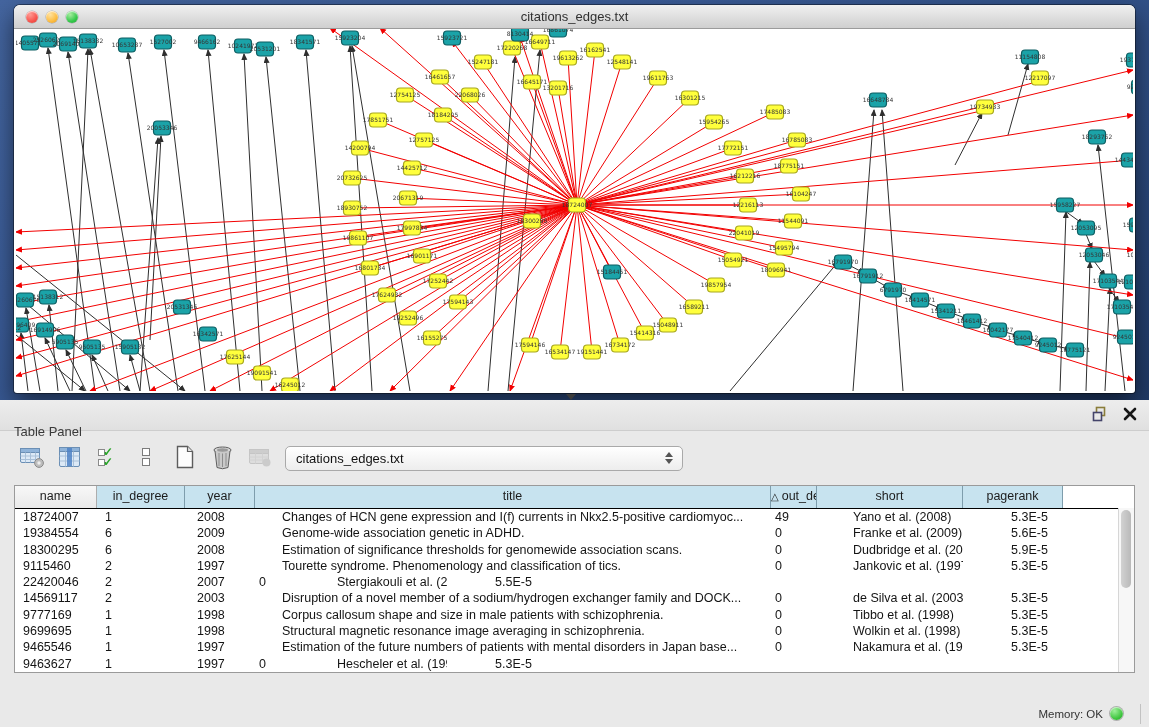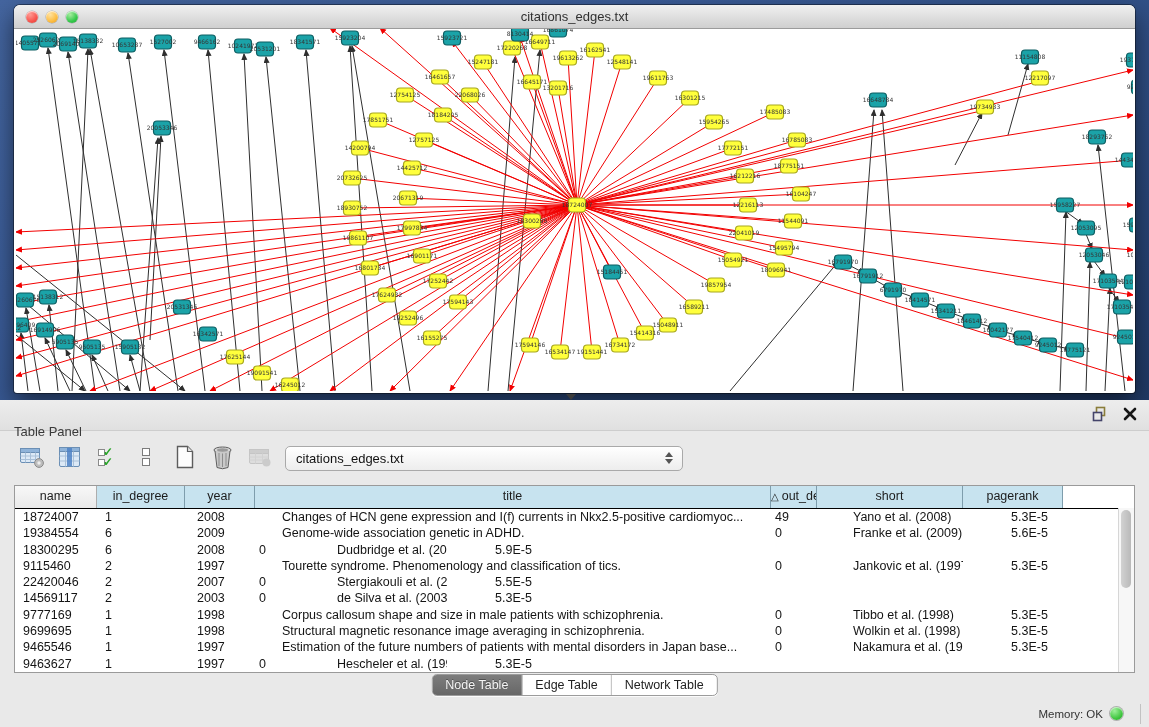--- a/index.html
+++ b/index.html
@@ -571,20 +571,21 @@
             <div class="td" style="width: 70px; padding-left: 12px;">2009</div>
             <div class="td" style="width: 516px; padding-left: 27px;">Genome-wide association genetic in ADHD.</div>
             <div class="td" style="width: 46px; padding-left: 4px;">0</div>
             <div class="td" style="width: 146px; padding-left: 36px;">Franke et al. (2009)</div>
             <div class="td" style="width: 100px; padding-left: 48px;">5.6E-5</div>
           </div>
           <div class="tr">
             <div class="td" style="width: 82px; padding-left: 8px;">18300295</div>
             <div class="td" style="width: 88px; padding-left: 8px;">6</div>
             <div class="td" style="width: 70px; padding-left: 12px;">2008</div>
+            <div class="td" style="width: 516px; padding-left: 27px;">Estimation of significance thresholds for genomewide association scans.</div>
             <div class="td" style="width: 46px; padding-left: 4px;">0</div>
             <div class="td" style="width: 146px; padding-left: 36px;">Dudbridge et al. (2008)</div>
             <div class="td" style="width: 100px; padding-left: 48px;">5.9E-5</div>
           </div>
           <div class="tr">
             <div class="td" style="width: 82px; padding-left: 8px;">9115460</div>
             <div class="td" style="width: 88px; padding-left: 8px;">2</div>
             <div class="td" style="width: 70px; padding-left: 12px;">1997</div>
             <div class="td" style="width: 516px; padding-left: 27px;">Tourette syndrome. Phenomenology and classification of tics.</div>
             <div class="td" style="width: 46px; padding-left: 4px;">0</div>
@@ -596,20 +597,21 @@
             <div class="td" style="width: 88px; padding-left: 8px;">2</div>
             <div class="td" style="width: 70px; padding-left: 12px;">2007</div>
             <div class="td" style="width: 46px; padding-left: 4px;">0</div>
             <div class="td" style="width: 146px; padding-left: 36px;">Stergiakouli et al. (2012)</div>
             <div class="td" style="width: 100px; padding-left: 48px;">5.5E-5</div>
           </div>
           <div class="tr">
             <div class="td" style="width: 82px; padding-left: 8px;">14569117</div>
             <div class="td" style="width: 88px; padding-left: 8px;">2</div>
             <div class="td" style="width: 70px; padding-left: 12px;">2003</div>
+            <div class="td" style="width: 516px; padding-left: 27px;">Disruption of a novel member of a sodium/hydrogen exchanger family and DOCK...</div>
             <div class="td" style="width: 46px; padding-left: 4px;">0</div>
             <div class="td" style="width: 146px; padding-left: 36px;">de Silva et al. (2003)</div>
             <div class="td" style="width: 100px; padding-left: 48px;">5.3E-5</div>
           </div>
           <div class="tr">
             <div class="td" style="width: 82px; padding-left: 8px;">9777169</div>
             <div class="td" style="width: 88px; padding-left: 8px;">1</div>
             <div class="td" style="width: 70px; padding-left: 12px;">1998</div>
             <div class="td" style="width: 516px; padding-left: 27px;">Corpus callosum shape and size in male patients with schizophrenia.</div>
             <div class="td" style="width: 46px; padding-left: 4px;">0</div>
@@ -641,25 +643,20 @@
             <div class="td" style="width: 46px; padding-left: 4px;">0</div>
             <div class="td" style="width: 146px; padding-left: 36px;">Hescheler et al. (1997)</div>
             <div class="td" style="width: 100px; padding-left: 48px;">5.3E-5</div>
           </div>
         </div>
       <div class="vscroll">
         <div class="vthumb"></div>
       </div>
     </div>
 
-    <div class="tabset" id="tabset">
-        <div class="tab active">Node Table</div>
-        <div class="tab">Edge Table</div>
-        <div class="tab">Network Table</div>
-      </div>
 
     <div class="statusbar">
       <span class="mem">Memory: OK</span>
       <span class="memdot"></span>
       <span class="status-div"></span>
     </div>
   </div>
 </div>
 
 </body></html>

